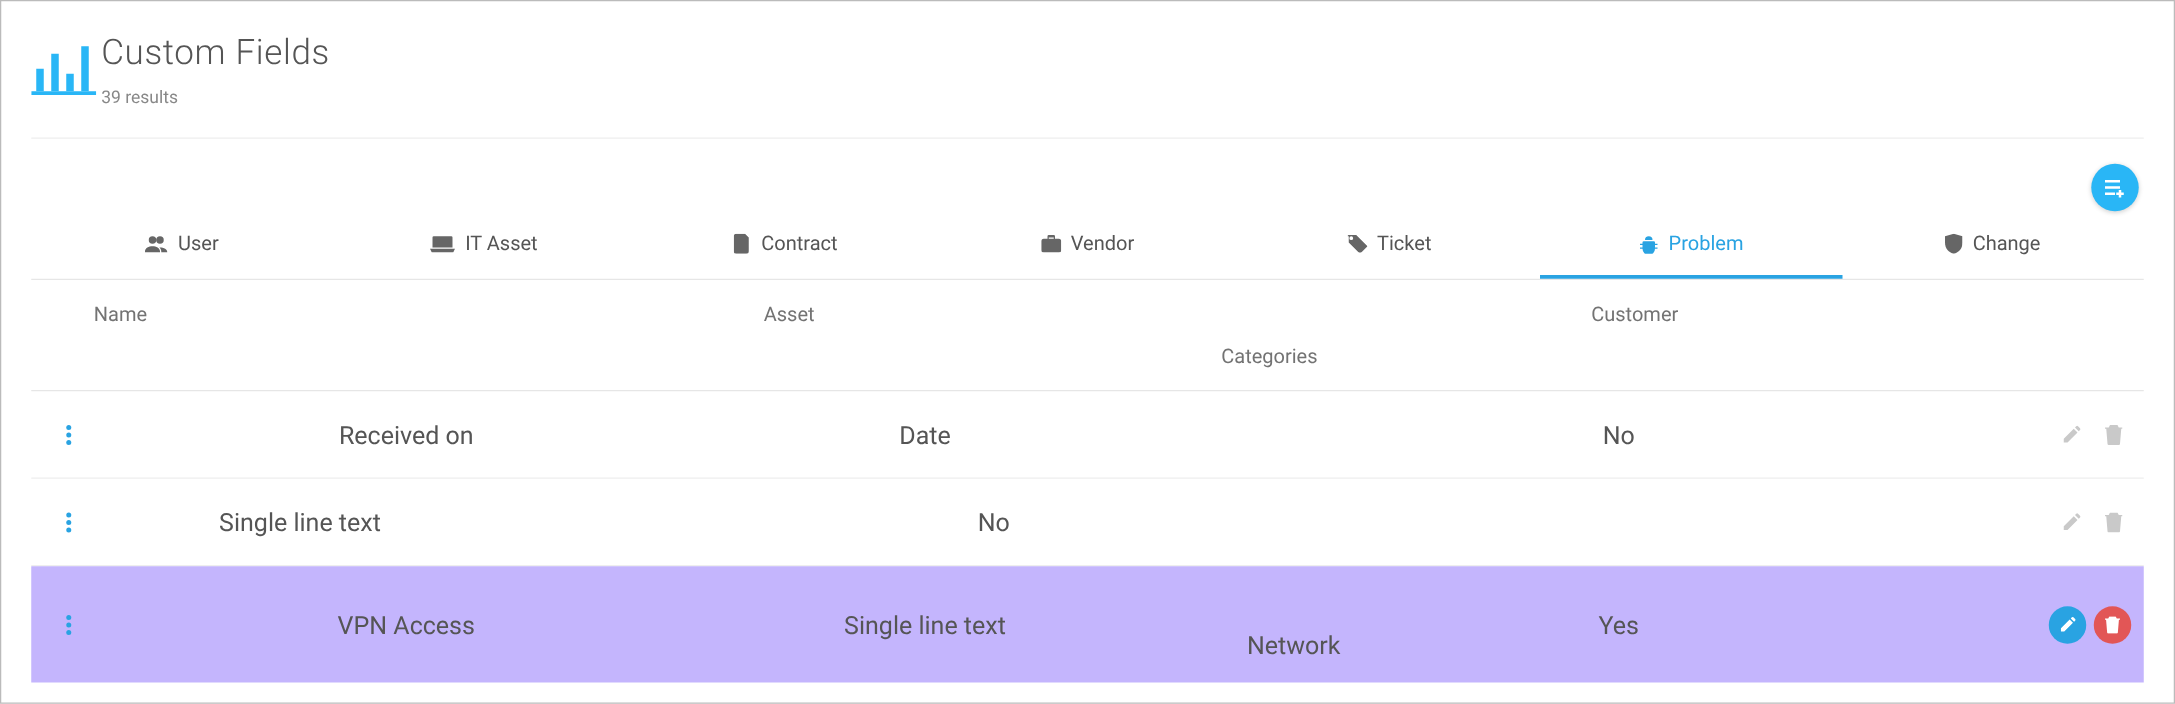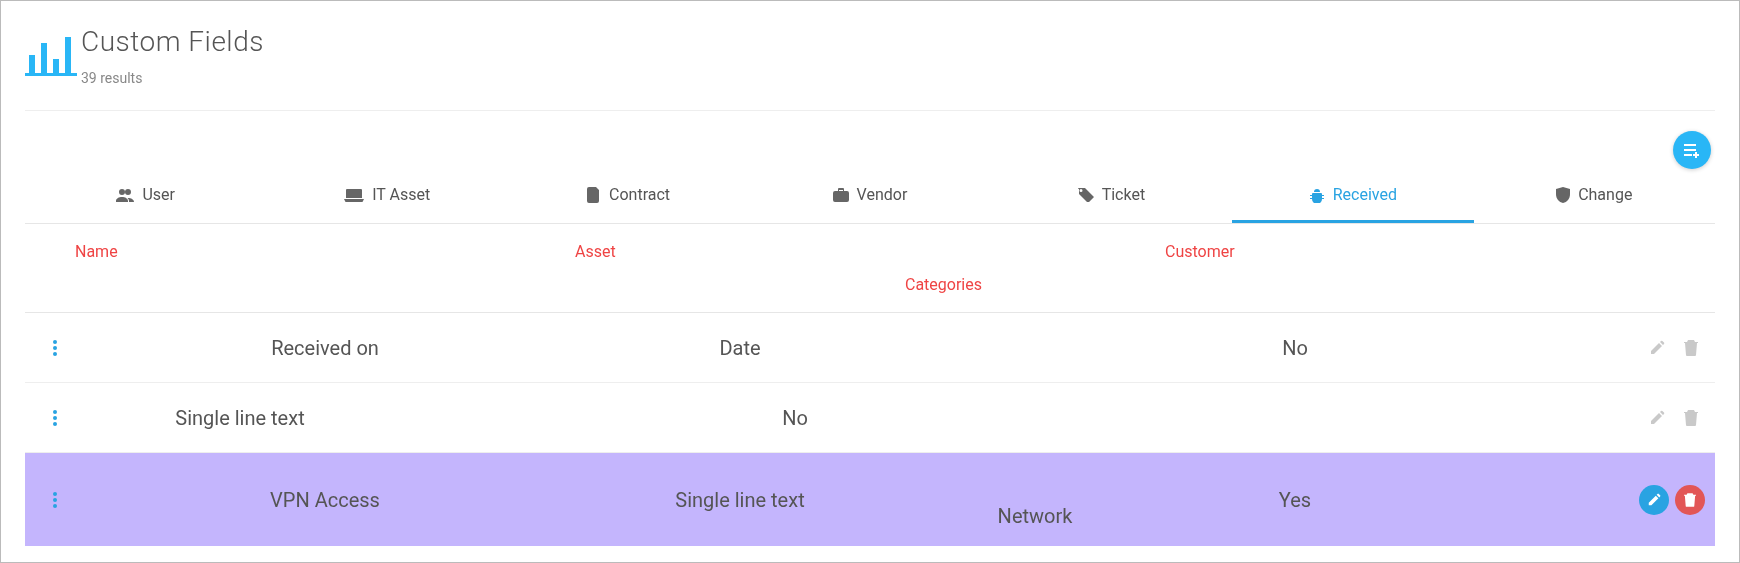--- a/index.html
+++ b/index.html
@@ -73,21 +73,22 @@
     border-bottom-color: #29a3e2;
   }
   .tab svg { display:block; }
   .tab.active svg path, .tab.active svg rect { fill:#29a3e2; }
 
   .table-header {
     display: flex;
     padding: 18px 0 18px 50px;
     border-bottom: 1px solid #e6e6e6;
     font-size: 16px;
-    color: #ef4444;
+    color: #737373;
+    gap: 36px;
   }
   .col-name { width: 500px; }
   .col-type { width: 330px; }
   .col-categories { width: 260px; margin-top: 33px; }
   .col-required { width: 260px; }
   .col-actions { flex: 1; text-align: right; padding-right: 10px; }
 
   .row {
     display: flex;
     align-items: center;
@@ -200,21 +201,21 @@
     <div class="tab">
       <svg width="16" height="14" viewBox="0 0 16 14">
           <path fill="#666" d="M0 1a1 1 0 0 1 1-1h6l9 9-6 6-9-9V1zm3 3a1.5 1.5 0 1 0 0-3 1.5 1.5 0 0 0 0 3z"></path>
         </svg>
       <span>Ticket</span>
     </div>
     <div class="tab active">
       <svg width="16" height="16" viewBox="0 0 16 16">
           <path fill="#29a3e2" d="M8 2a3 3 0 0 1 3 3H5a3 3 0 0 1 3-3zM4 6h8a1 1 0 0 1 1 1v1h2v1h-2v2h2v1h-2a5 5 0 0 1-10 0H1v-1h2V9H1V8h2V7a1 1 0 0 1 1-1zM2 3l2 2M14 3l-2 2"></path>
         </svg>
-      <span>Received</span>
+      <span>Problem</span>
     </div>
     <div class="tab">
       <svg width="14" height="16" viewBox="0 0 14 16">
           <path fill="#666" d="M7 0l7 2v5c0 5-3 8-7 9-4-1-7-4-7-9V2l7-2z"></path>
         </svg>
       <span>Change</span>
     </div>
   </div>
 
   <div class="table-header">

